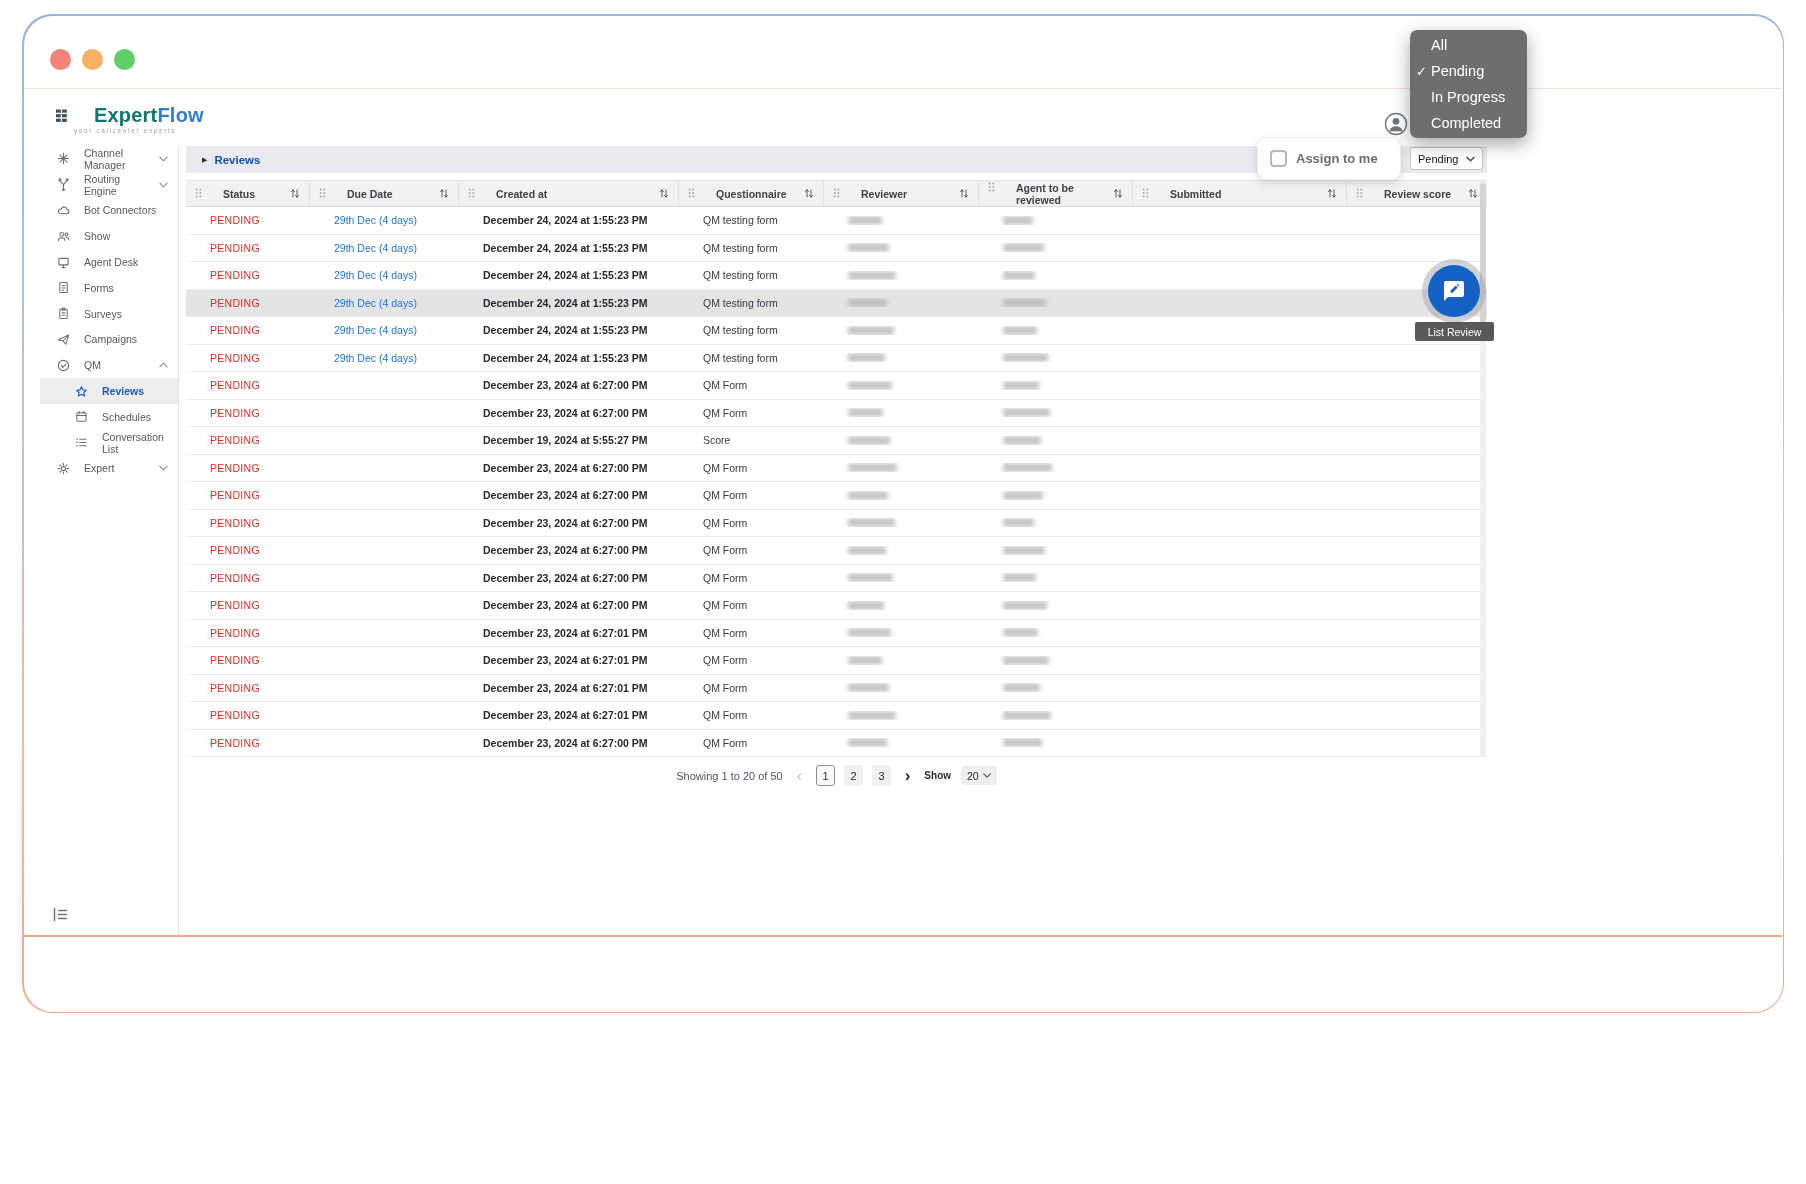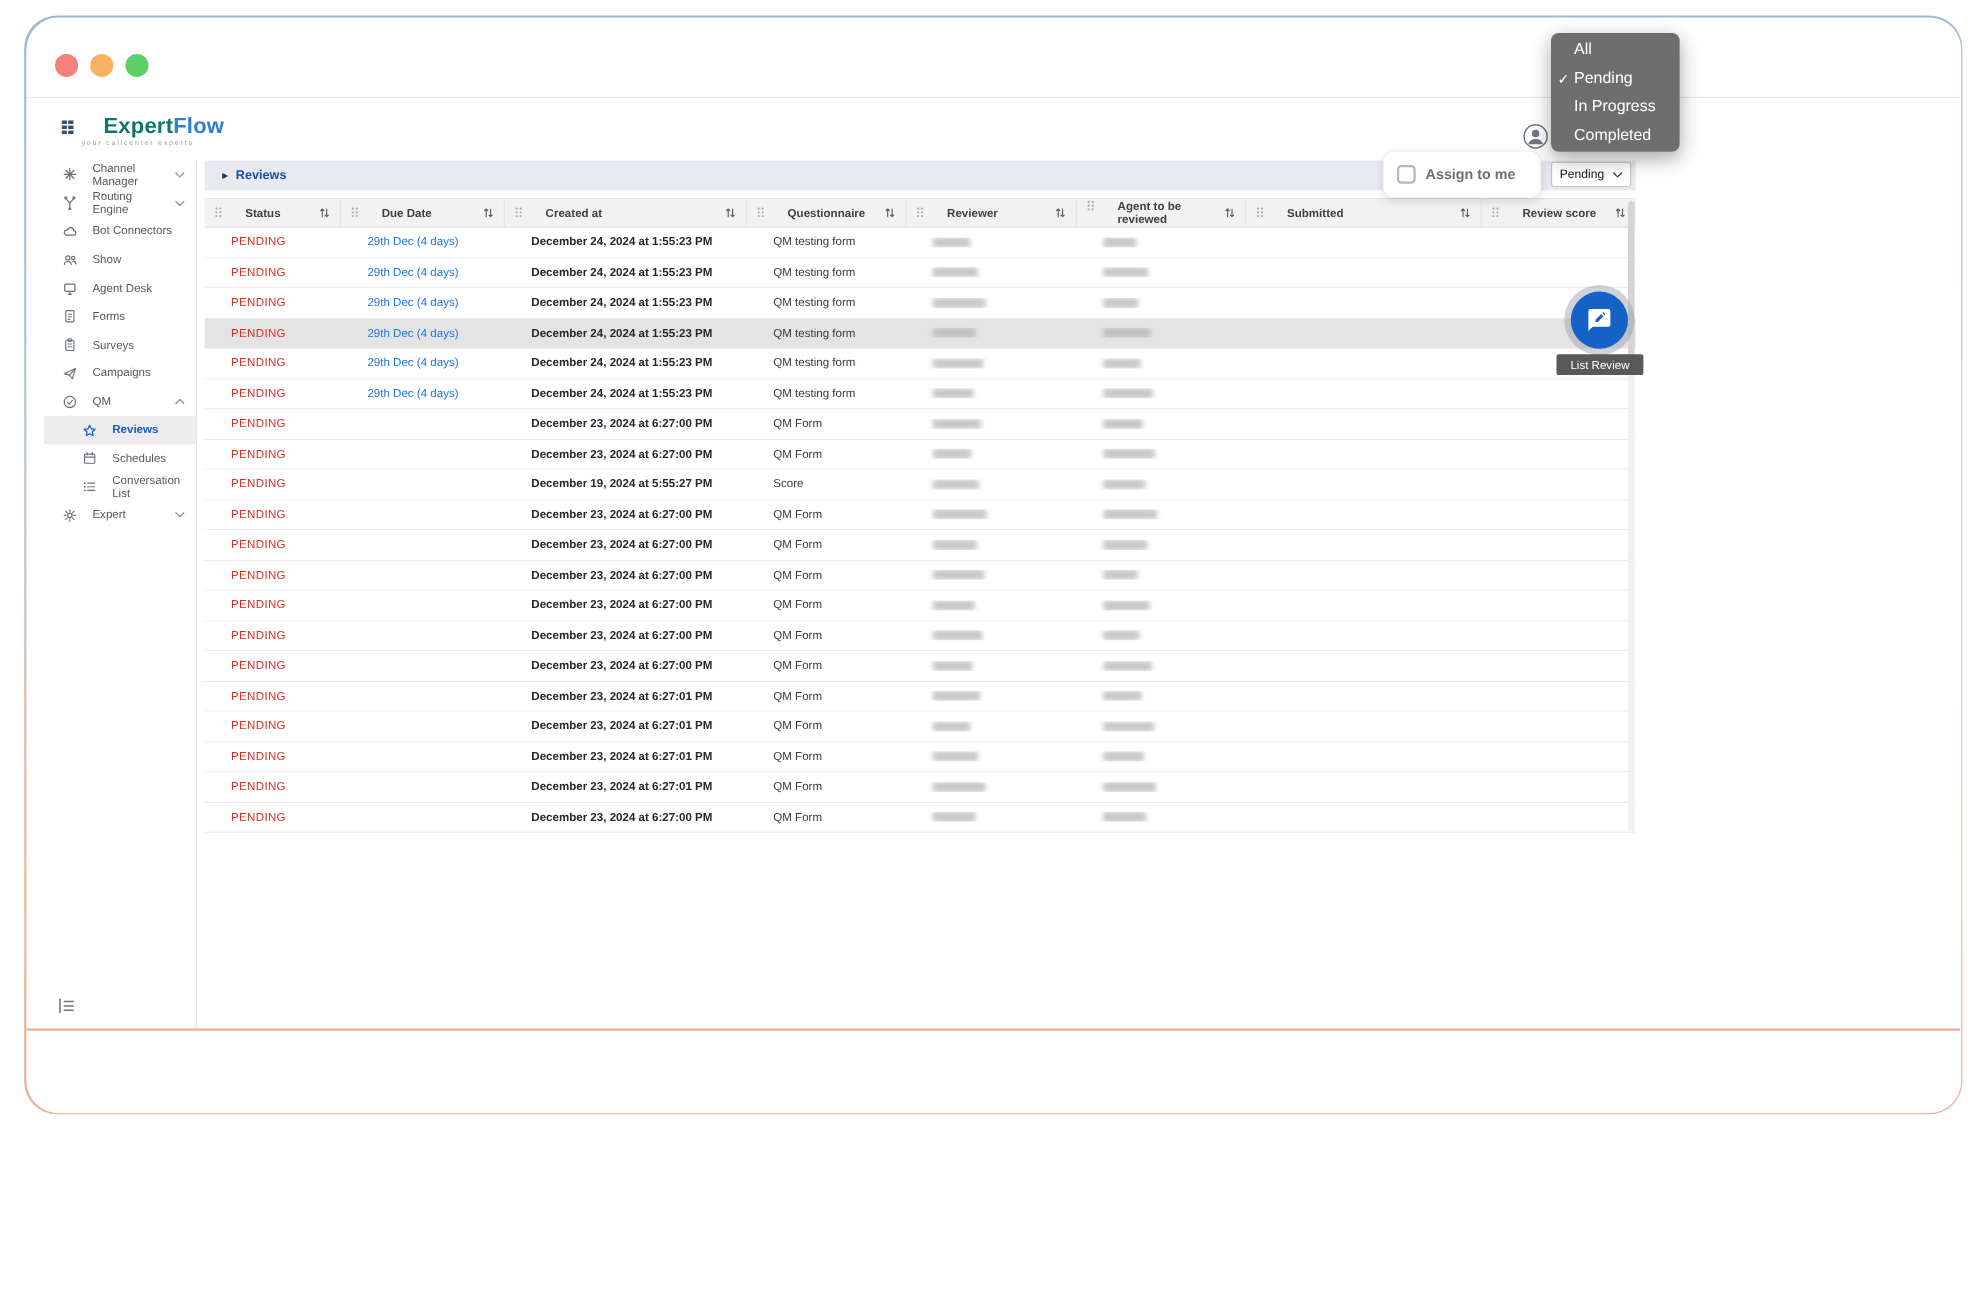--- a/index.html
+++ b/index.html
@@ -816,20 +816,39 @@
           </div>
           <div class="td"></div>
           <div class="td"></div>
         </div>
       </div>
   </div>
   <div class="scroll-strip">
     <span class="scroll-thumb"></span>
   </div>
 
+  <div class="pagination">
+    <span class="pg-summary">Showing 1 to 20 of 50</span>
+    <span class="pg-prev">‹</span>
+    <span class="page-btns">
+        <div class="page-btn active">1</div>
+        <div class="page-btn">2</div>
+        <div class="page-btn">3</div>
+      </span>
+    <span class="pg-next">›</span>
+    <span class="pg-show">Show</span>
+    <span class="page-size">
+      <span>20</span>
+      <span style="display:flex;">
+        <svg width="8" height="5" viewBox="0 0 10 6">
+            <polyline points="1,1 5,5 9,1" fill="none" stroke="#555" stroke-width="1.5" stroke-linecap="round" stroke-linejoin="round"></polyline>
+          </svg>
+      </span>
+    </span>
+  </div>
 
   <div class="fab">
     <span style="display:flex;">
       <svg width="24" height="24" viewBox="0 0 24 24">
         <path d="M20 2H4a2 2 0 0 0-2 2v18l4-4h14a2 2 0 0 0 2-2V4a2 2 0 0 0-2-2z" fill="#ffffff"></path>
         <path d="M8.5 13.7v-2l5.2-5.2 2 2-5.2 5.2h-2z" fill="#1562c6"></path>
         <path d="M14.6 5.6l.9-.9 2 2-.9.9z" fill="#1562c6"></path>
       </svg>
     </span>
   </div>

